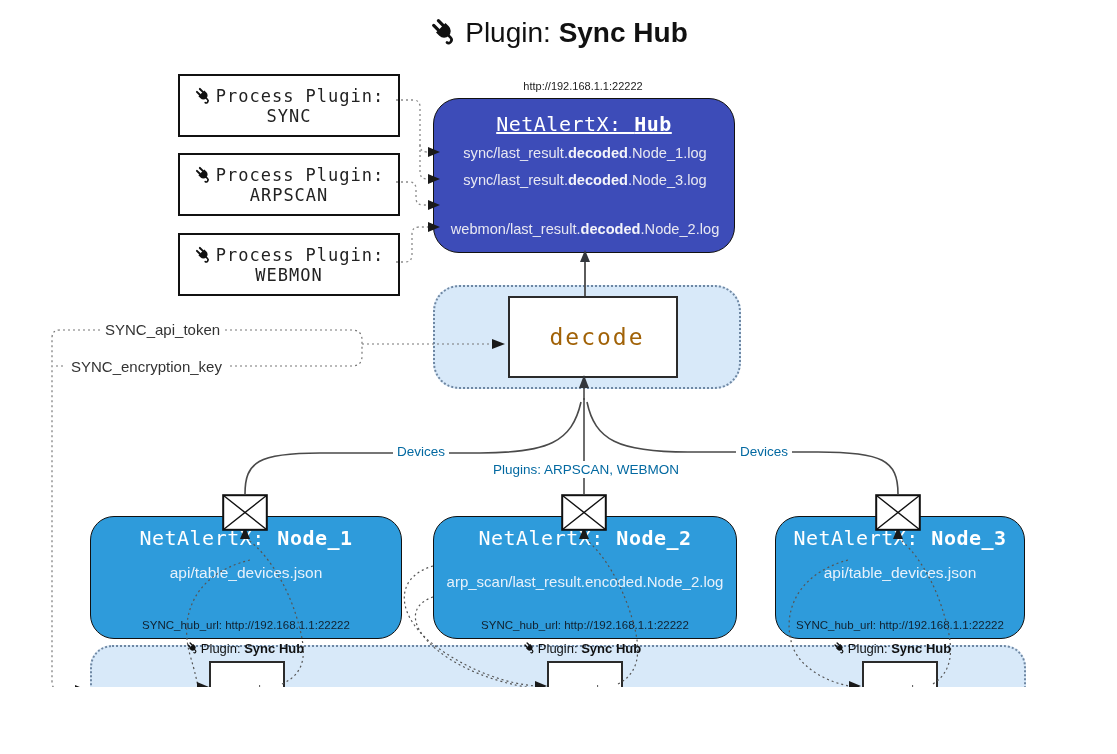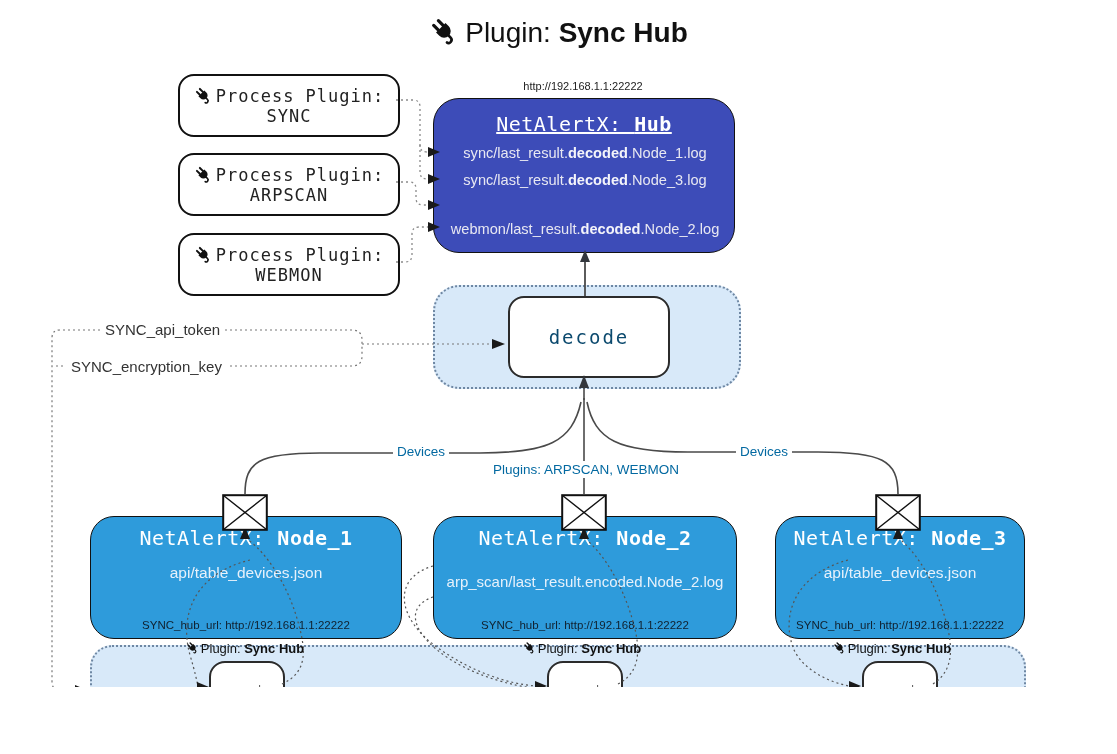--- a/index.html
+++ b/index.html
@@ -1,19 +1,19 @@
 <!DOCTYPE html>
 <html><head>
 <meta charset="utf-8">
 <style>
   html,body{margin:0;padding:0;background:#fff;}
   .canvas{position:relative;width:1117px;height:687px;background:#fff;overflow:hidden;
           font-family:"Liberation Sans", sans-serif;color:#1a1a1a;}
   .abs{position:absolute;}
-  .mono{font-family:"DejaVu Sans Mono","Liberation Mono",monospace;border-radius:16px;}
+  .mono{font-family:"DejaVu Sans Mono","Liberation Mono",monospace;}
 
   
   .title{left:0;right:0;top:16px;text-align:center;font-size:28px;color:#111;z-index:5;}
   .title .plug-svg{width:32px;height:32px;vertical-align:-6px;margin-right:4px;}
   .title b{font-weight:bold;}
 
   
   .pbox{width:218px;height:59px;background:#fff;border:2px solid #111;z-index:10;
         display:flex;flex-direction:column;align-items:center;justify-content:center;
         font-size:17px;letter-spacing:1px;color:#222;}
@@ -26,22 +26,22 @@
        border-radius:26px;z-index:10;}
   .hub-title{position:absolute;left:0;right:0;top:13px;text-align:center;color:#fff;
              font-size:20px;letter-spacing:0.5px;text-decoration:underline;}
   .hub-log{position:absolute;left:4px;right:2px;text-align:center;color:#e8e8f2;font-size:14.6px;white-space:nowrap;}
   .hub-log b{font-weight:bold;color:#f4f4fa;}
 
   
   .dec-container{left:433px;top:285px;width:304px;height:100px;background:#d8e9f9;
                  border:2px dotted #6e87a3;border-radius:26px;z-index:8;}
   .decode-box{left:508px;top:296px;width:158px;height:78px;background:#fff;border:2px solid #2b2b2b;
-              display:flex;align-items:center;justify-content:center;font-size:19px;letter-spacing:2px;
-              color:#0c4a6e;z-index:12;}
+              display:flex;align-items:center;justify-content:center;font-size:23px;letter-spacing:2px;
+              color:#a16207;z-index:12;padding-left:8px;}
 
   
   .chip{background:#fff;padding:1px 5px;font-size:15px;color:#333;z-index:30;white-space:nowrap;}
   .edge-label{background:#fff;padding:1px 4px;font-size:13.5px;color:#0369a1;z-index:30;white-space:nowrap;
               transform:translateX(-50%);}
 
   
   .node{background:#2e9bdb;border:1.5px solid #111;border-radius:24px;z-index:10;height:121px;top:516px;}
   .node-title{position:absolute;left:0;right:0;top:9px;text-align:center;color:#fff;font-size:20px;
               letter-spacing:0.5px;white-space:nowrap;}

